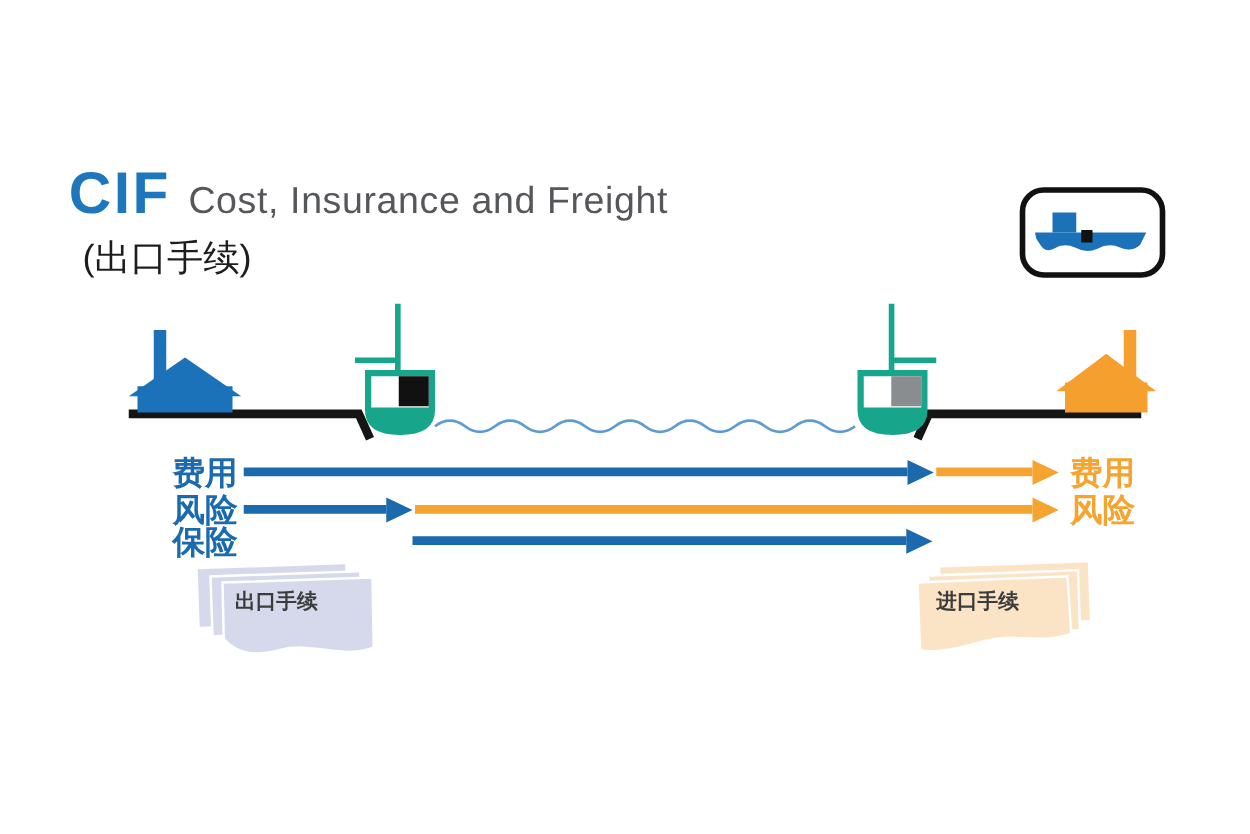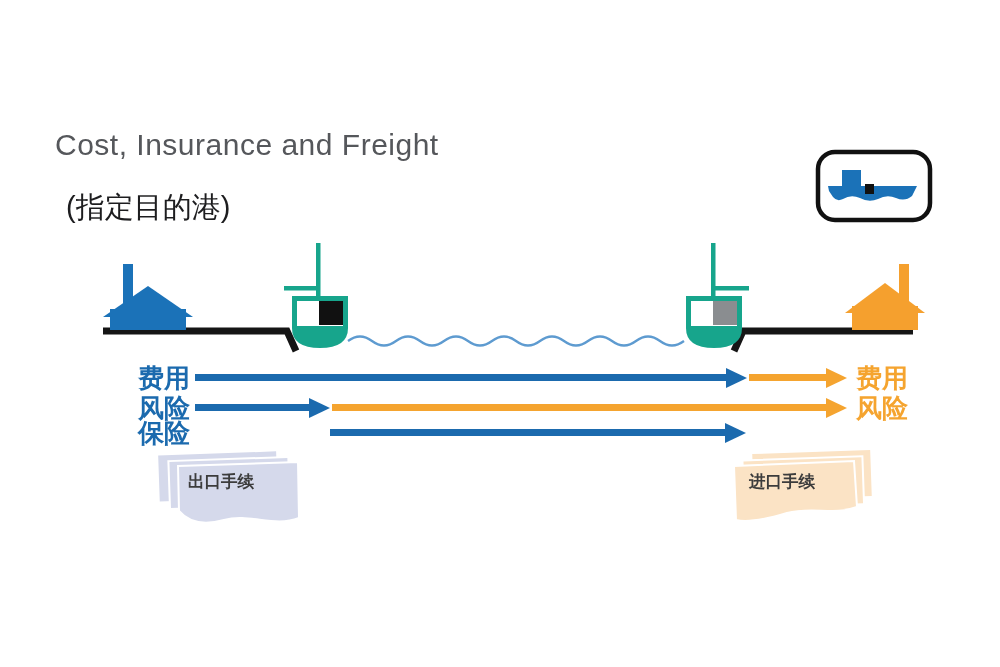--- a/index.html
+++ b/index.html
@@ -30,23 +30,24 @@
   
   .docs { position:absolute; }
   .doc-label { position:absolute; font-size:16.5px; color:#3C3C3C; line-height:1; white-space:nowrap;font-weight:bold; }
 </style>
 </head>
 <body>
 
 <div class="canvas">
 
   <div class="title-row">
+    <span class="title-acronym">CIF</span>
     <span class="title-fullname">Cost, Insurance and Freight</span>
   </div>
-  <div class="title-subtitle">(指定目的港)</div>
+  <div class="title-subtitle">(出口手续)</div>
 
   <svg class="ship-badge" width="118" height="74" viewBox="0 0 118 74">
     <rect x="3" y="3" width="112" height="68" rx="17" fill="#ffffff" stroke="#111111" stroke-width="4.5"></rect>
     <rect x="27" y="21" width="19" height="16" fill="#1B72B8"></rect>
     <path d="M13,37 L102,37 L97,47 Q90,53 81,49 Q72,45 63,50 Q54,54 45,49 Q36,45 28,50 Q22,53 18,48 L14,42 Z" fill="#1B72B8"></path>
     <rect x="50" y="35" width="9" height="10" fill="#111111"></rect>
   </svg>
 
   <svg class="scene" width="1000" height="667" viewBox="0 0 1000 667">
 

